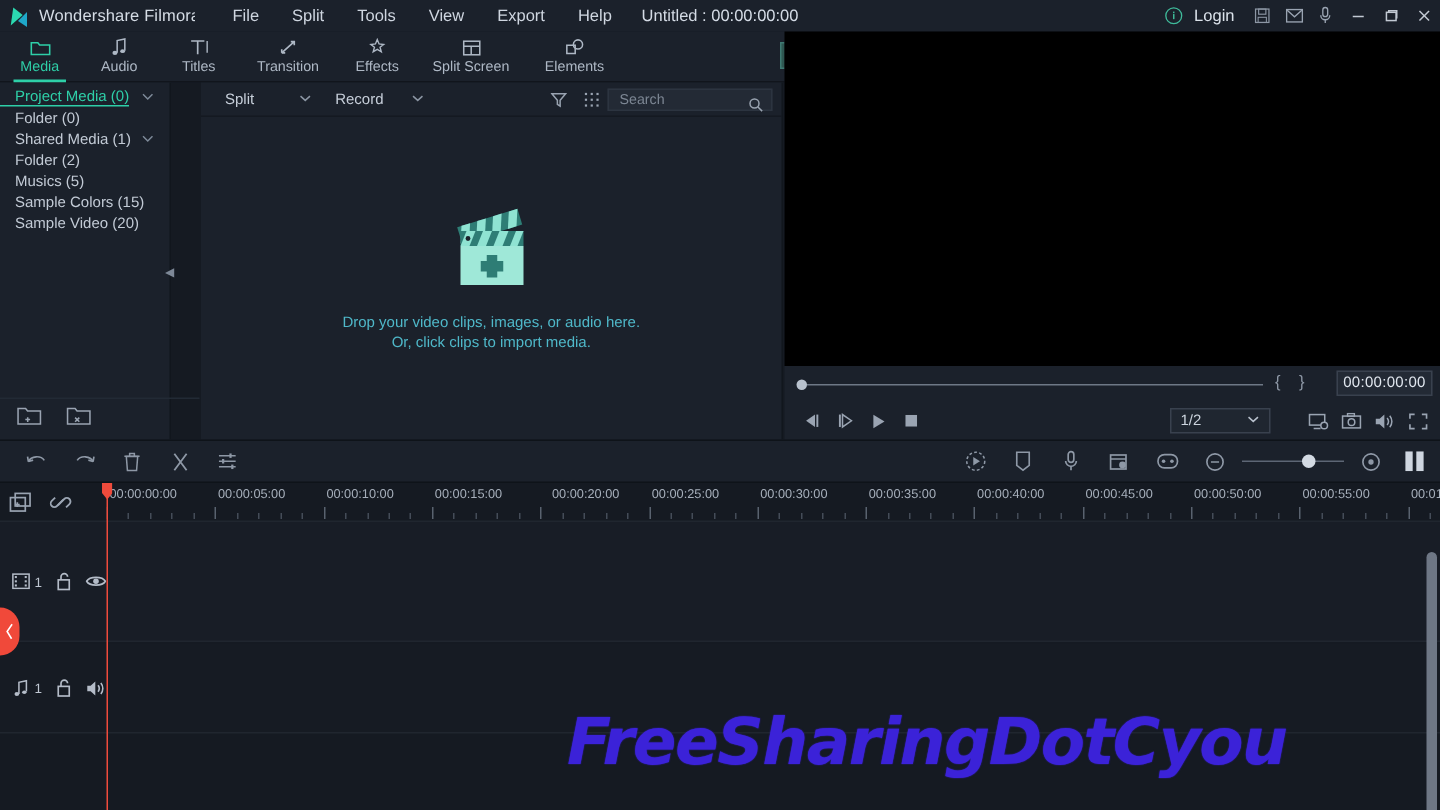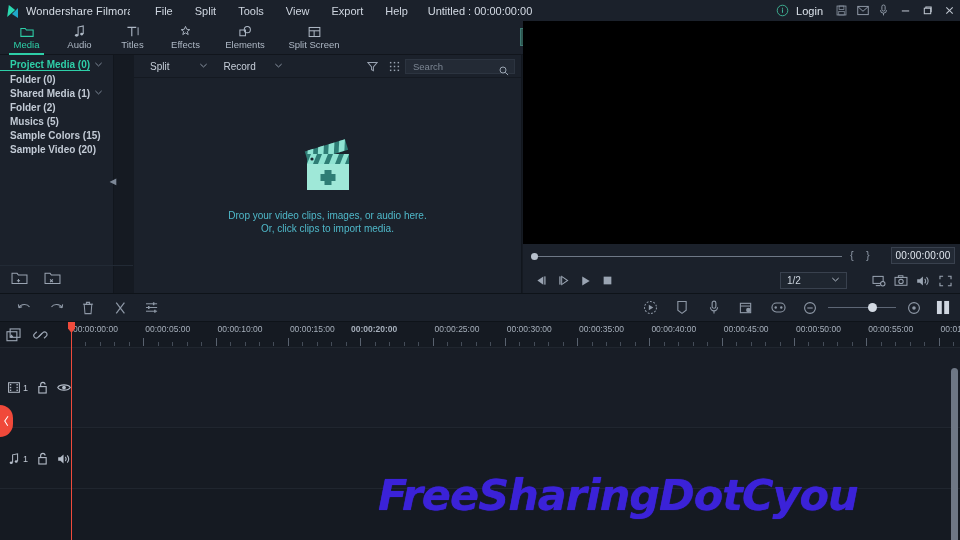--- a/index.html
+++ b/index.html
@@ -76,21 +76,21 @@
     position:absolute; right:10px; top:7px;
     width:52px; height:18px; border:1px solid #3e7a72;
     background:#2e5751; color:#83bdb4; font-size:9.5px;
     display:flex;align-items:center;justify-content:center;
     letter-spacing:.3px; cursor:pointer;
   }
 
   
   .library {
     position:absolute; left:0; top:55px; width:114px; height:238px;
-    background:#1b212b; border-right:1px solid #11161d;font-weight:bold;
+    background:#1b212b; border-right:1px solid #11161d;
   }
   .tree { padding-top: 3px; }
   .tree-row {
     height:14px; display:flex; align-items:center;
     font-size:10px; color:#c2cad5; position:relative; cursor:default;
   }
   .tree-row.active { color:#2ecfa8; }
   .tree-row.active .tree-label { border-bottom:1px solid #2ecfa8; }
   .tree-row .tree-label { padding-left:10px; }
   .tree-row.indent .tree-label { }
@@ -341,46 +341,55 @@
     </div>
     <div class="nav-tab">
       <span class="ni">
         <svg width="14" height="13" viewBox="0 0 15 14">
             <path d="M1.5 2.5 H11 M6.2 2.5 V12" fill="none" stroke="#aeb8c5" stroke-width="1.2"></path>
             <path d="M13 2.5 V11" stroke="#aeb8c5" stroke-width="1"></path>
           </svg>
       </span>
       <span>Titles</span>
     </div>
+    <div class="nav-tab wide">
+      <span class="ni">
+        <svg width="14" height="13" viewBox="0 0 15 14">
+            <path d="M3 11 L12 3 M9.5 3 H12 V5.6" fill="none" stroke="#aeb8c5" stroke-width="1.2"></path>
+            <path d="M3 11 L5.5 11 M3 11 V8.4" fill="none" stroke="#aeb8c5" stroke-width="1.2"></path>
+          </svg>
+      </span>
+      <span>Transition</span>
+    </div>
     <div class="nav-tab">
       <span class="ni">
         <svg width="13" height="13" viewBox="0 0 14 14">
             <path d="M7 1.5 L8.3 4.6 L11.6 5 L9 7 L9.9 10.3 L7 8.5 L4.1 10.3 L5 7 L2.4 5 L5.7 4.6 Z" fill="none" stroke="#aeb8c5" stroke-width="1"></path>
           </svg>
       </span>
       <span>Effects</span>
-    </div>
-    <div class="nav-tab wide">
-      <span class="ni">
-        <svg width="14" height="13" viewBox="0 0 15 14">
-            <path d="M2 5.5 h6 v6 h-6 z" fill="none" stroke="#aeb8c5" stroke-width="1.1"></path>
-            <circle cx="10" cy="5" r="3.3" fill="none" stroke="#aeb8c5" stroke-width="1.1"></circle>
-          </svg>
-      </span>
-      <span>Elements</span>
     </div>
     <div class="nav-tab wide" style="width:72px">
       <span class="ni">
         <svg width="13" height="12" viewBox="0 0 14 13">
             <rect x="1.2" y="1.6" width="11.6" height="9.8" fill="none" stroke="#aeb8c5" stroke-width="1.1"></rect>
             <line x1="1.2" y1="5.2" x2="12.8" y2="5.2" stroke="#aeb8c5" stroke-width="1.1"></line>
             <line x1="6.6" y1="5.2" x2="6.6" y2="11.4" stroke="#aeb8c5" stroke-width="1.1"></line>
           </svg>
       </span>
       <span>Split Screen</span>
+    </div>
+    <div class="nav-tab wide">
+      <span class="ni">
+        <svg width="14" height="13" viewBox="0 0 15 14">
+            <path d="M2 5.5 h6 v6 h-6 z" fill="none" stroke="#aeb8c5" stroke-width="1.1"></path>
+            <circle cx="10" cy="5" r="3.3" fill="none" stroke="#aeb8c5" stroke-width="1.1"></circle>
+          </svg>
+      </span>
+      <span>Elements</span>
     </div>
     <div class="export-btn">EXPORT</div>
   </div>
 
   <div class="library">
     <div class="tree">
       <div class="tree-row active">
         <span class="tree-label">Project Media (0)</span>
         <span class="chev">
           <svg width="9" height="9" viewBox="0 0 10 10">
@@ -713,21 +722,21 @@
           <div class="rtick minor" style="left: 173.52px;"></div>
           <div class="rtick minor" style="left: 187.98px;"></div>
           <div class="rtick minor" style="left: 202.44px;"></div>
           <div class="rtick" style="left: 216.9px;"></div>
           <div class="rlabel" style="left: 216.9px;">00:00:15:00</div>
           <div class="rtick minor" style="left: 231.36px;"></div>
           <div class="rtick minor" style="left: 245.82px;"></div>
           <div class="rtick minor" style="left: 260.28px;"></div>
           <div class="rtick minor" style="left: 274.74px;"></div>
           <div class="rtick" style="left: 289.2px;"></div>
-          <div class="rlabel" style="left: 278px; font-weight: bold;">00:00:20:00</div>
+          <div class="rlabel" style="left: 295px;">00:00:20:00</div>
           <div class="rtick minor" style="left: 303.66px;"></div>
           <div class="rtick minor" style="left: 318.12px;"></div>
           <div class="rtick minor" style="left: 332.58px;"></div>
           <div class="rtick minor" style="left: 347.04px;"></div>
           <div class="rtick" style="left: 361.5px;"></div>
           <div class="rlabel" style="left: 361.5px;">00:00:25:00</div>
           <div class="rtick minor" style="left: 375.96px;"></div>
           <div class="rtick minor" style="left: 390.42px;"></div>
           <div class="rtick minor" style="left: 404.88px;"></div>
           <div class="rtick minor" style="left: 419.34px;"></div>

